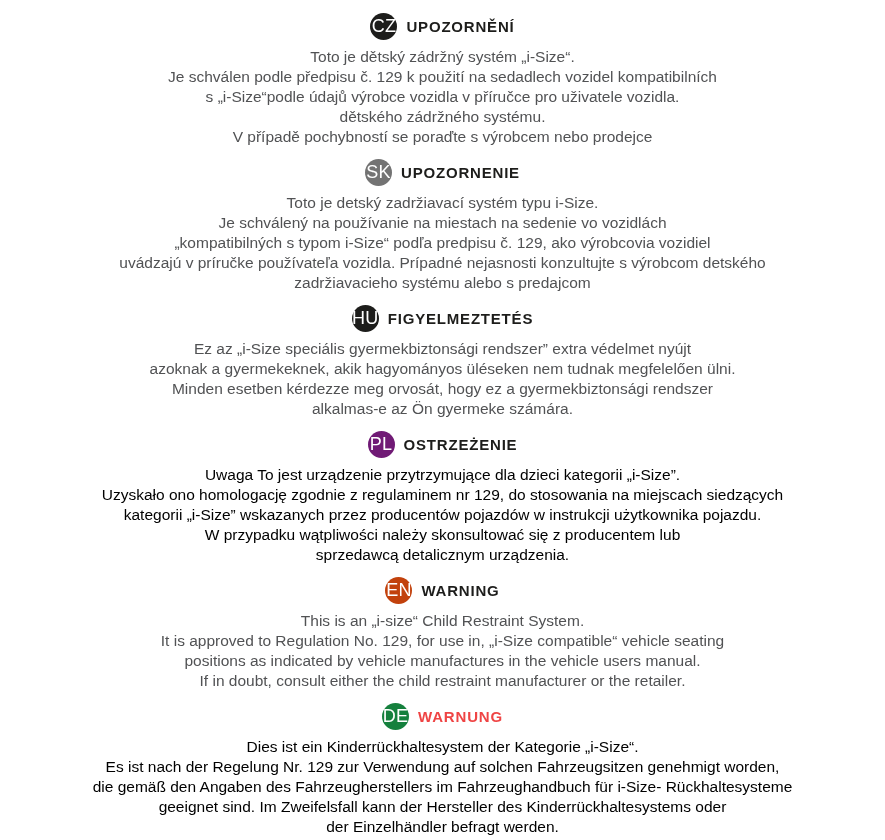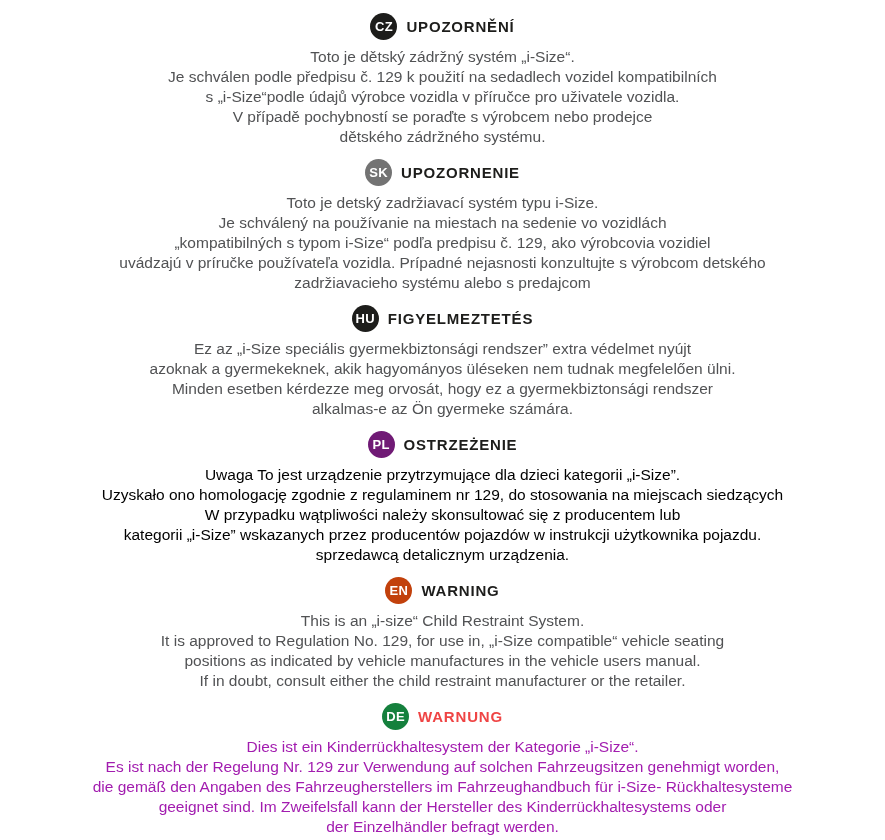--- a/index.html
+++ b/index.html
@@ -28,22 +28,22 @@
     gap: 9px;
     height: 26px;
     margin-bottom: 8px;
   }
   .lang-badge {
     width: 27px;
     height: 27px;
     border-radius: 50%;
     background: #1d1d1b;
     color: #ffffff;
-    font-size: 13px;
-    font-weight: bold;
+    font-size: 18px;
+    font-weight: normal;
     letter-spacing: 0.3px;
     display: flex;
     align-items: center;
     justify-content: center;
     flex: 0 0 auto;
   }
   .section-heading {
     font-size: 15px;
     font-weight: bold;
     letter-spacing: 0.8px;
@@ -66,22 +66,22 @@
   <div id="sections-root">
   <div class="warning-section">
     <div class="section-header">
       <span class="lang-badge" style="background: rgb(29, 29, 27);">CZ</span>
       <span class="section-heading" style="color: rgb(29, 29, 27);">UPOZORNĚNÍ</span>
     </div>
     <div class="section-body" style="color: rgb(81, 82, 84);">
           <div class="warning-line">Toto je dětský zádržný systém „i-Size“.</div>
           <div class="warning-line">Je schválen podle předpisu č. 129 k použití na sedadlech vozidel kompatibilních</div>
           <div class="warning-line">s „i-Size“podle údajů výrobce vozidla v příručce pro uživatele vozidla.</div>
+          <div class="warning-line">dětského zádržného systému.</div>
           <div class="warning-line">V případě pochybností se poraďte s výrobcem nebo prodejce</div>
-          <div class="warning-line">dětského zádržného systému.</div>
         </div>
   </div>
 
   <div class="warning-section">
     <div class="section-header">
       <span class="lang-badge" style="background: #737373;">SK</span>
       <span class="section-heading" style="color: rgb(29, 29, 27);">UPOZORNENIE</span>
     </div>
     <div class="section-body" style="color: rgb(81, 82, 84);">
           <div class="warning-line">Toto je detský zadržiavací systém typu i-Size.</div>
@@ -106,22 +106,22 @@
   </div>
 
   <div class="warning-section">
     <div class="section-header">
       <span class="lang-badge" style="background: #701a75;">PL</span>
       <span class="section-heading" style="color: rgb(29, 29, 27);">OSTRZEŻENIE</span>
     </div>
     <div class="section-body" style="color: #000000;">
           <div class="warning-line">Uwaga To jest urządzenie przytrzymujące dla dzieci kategorii „i-Size”.</div>
           <div class="warning-line">Uzyskało ono homologację zgodnie z regulaminem nr 129, do stosowania na miejscach siedzących</div>
+          <div class="warning-line">kategorii „i-Size” wskazanych przez producentów pojazdów w instrukcji użytkownika pojazdu.</div>
           <div class="warning-line">W przypadku wątpliwości należy skonsultować się z producentem lub</div>
-          <div class="warning-line">kategorii „i-Size” wskazanych przez producentów pojazdów w instrukcji użytkownika pojazdu.</div>
           <div class="warning-line">sprzedawcą detalicznym urządzenia.</div>
         </div>
   </div>
 
   <div class="warning-section">
     <div class="section-header">
       <span class="lang-badge" style="background: #c2410c;">EN</span>
       <span class="section-heading" style="color: rgb(29, 29, 27);">WARNING</span>
     </div>
     <div class="section-body" style="color: rgb(81, 82, 84);">
@@ -130,21 +130,21 @@
           <div class="warning-line">positions as indicated by vehicle manufactures in the vehicle users manual.</div>
           <div class="warning-line">If in doubt, consult either the child restraint manufacturer or the retailer.</div>
         </div>
   </div>
 
   <div class="warning-section">
     <div class="section-header">
       <span class="lang-badge" style="background: #15803d;">DE</span>
       <span class="section-heading" style="color: #ef4444;">WARNUNG</span>
     </div>
-    <div class="section-body" style="color: #a21caf;">
+    <div class="section-body" style="color: #000000;">
           <div class="warning-line">Dies ist ein Kinderrückhaltesystem der Kategorie „i-Size“.</div>
           <div class="warning-line">Es ist nach der Regelung Nr. 129 zur Verwendung auf solchen Fahrzeugsitzen genehmigt worden,</div>
           <div class="warning-line">die gemäß den Angaben des Fahrzeugherstellers im Fahrzeughandbuch für i-Size- Rückhaltesysteme</div>
           <div class="warning-line">geeignet sind. Im Zweifelsfall kann der Hersteller des Kinderrückhaltesystems oder</div>
           <div class="warning-line">der Einzelhändler befragt werden.</div>
         </div>
   </div>
 </div>
 </div>
 

